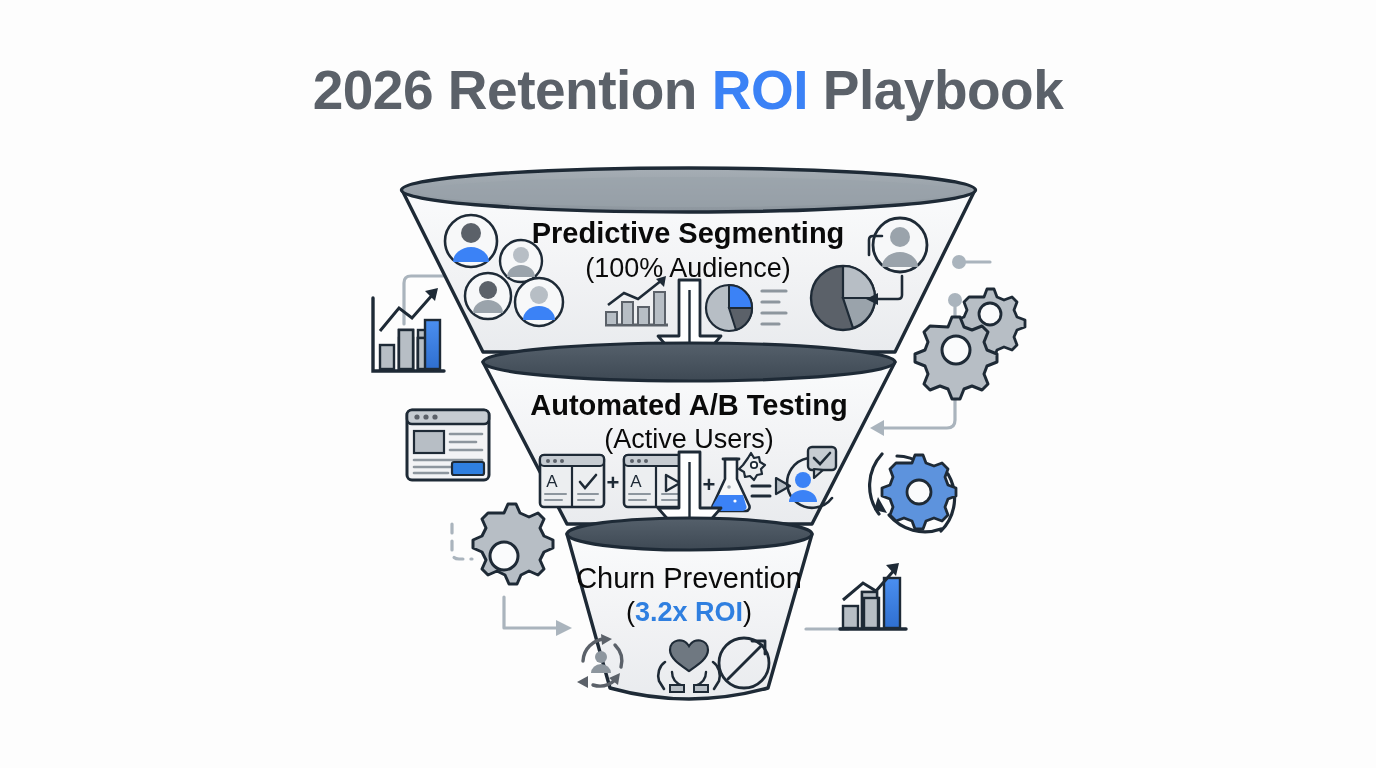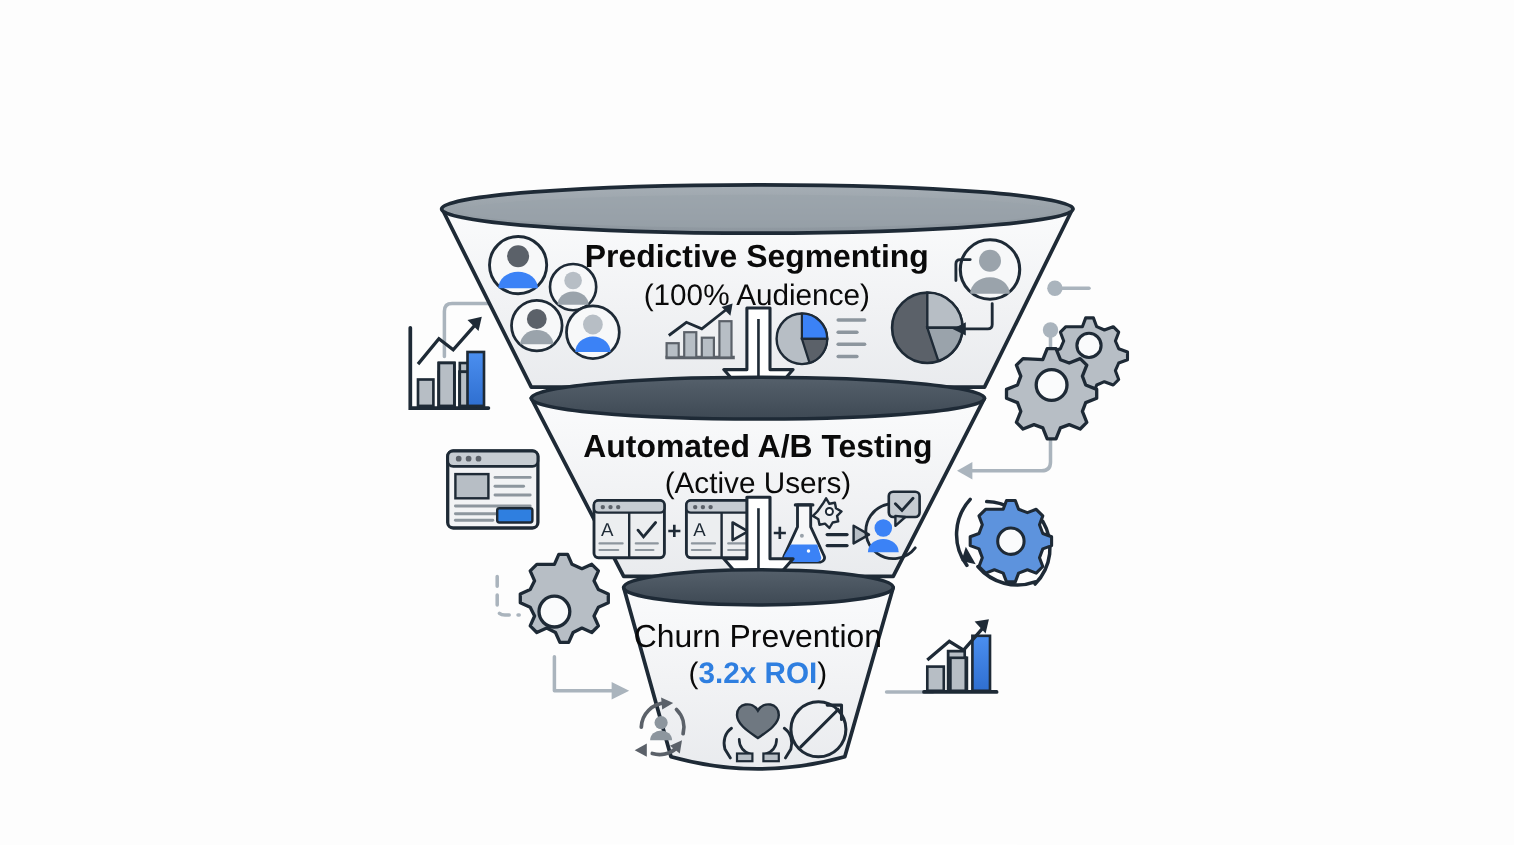--- a/index.html
+++ b/index.html
@@ -50,20 +50,23 @@
   .stage-title-bold { font-weight: 700; font-size: 29px; }
   .stage-title-reg { font-weight: 400; font-size: 29px; }
   .stage-sub { font-weight: 400; font-size: 27px; }
   .roi-accent { fill: #2f7fe0; font-weight: 700; }
 </style>
 </head>
 <body>
 
 <div id="canvas">
 
+  <div class="title">
+    <span>2026 Retention </span><span class="accent">ROI</span><span> Playbook</span>
+  </div>
 
   <svg id="diagram" width="1376" height="768" viewBox="0 0 1376 768">
     <defs>
       <linearGradient id="funnelGrad" x1="0" y1="0" x2="0" y2="1">
         <stop offset="0%" stop-color="#fafbfc"></stop>
         <stop offset="55%" stop-color="#f1f2f4"></stop>
         <stop offset="100%" stop-color="#e9ebee"></stop>
       </linearGradient>
       <linearGradient id="rimDarkGrad" x1="0" y1="0" x2="0" y2="1">
         <stop offset="0%" stop-color="#55606b"></stop>

